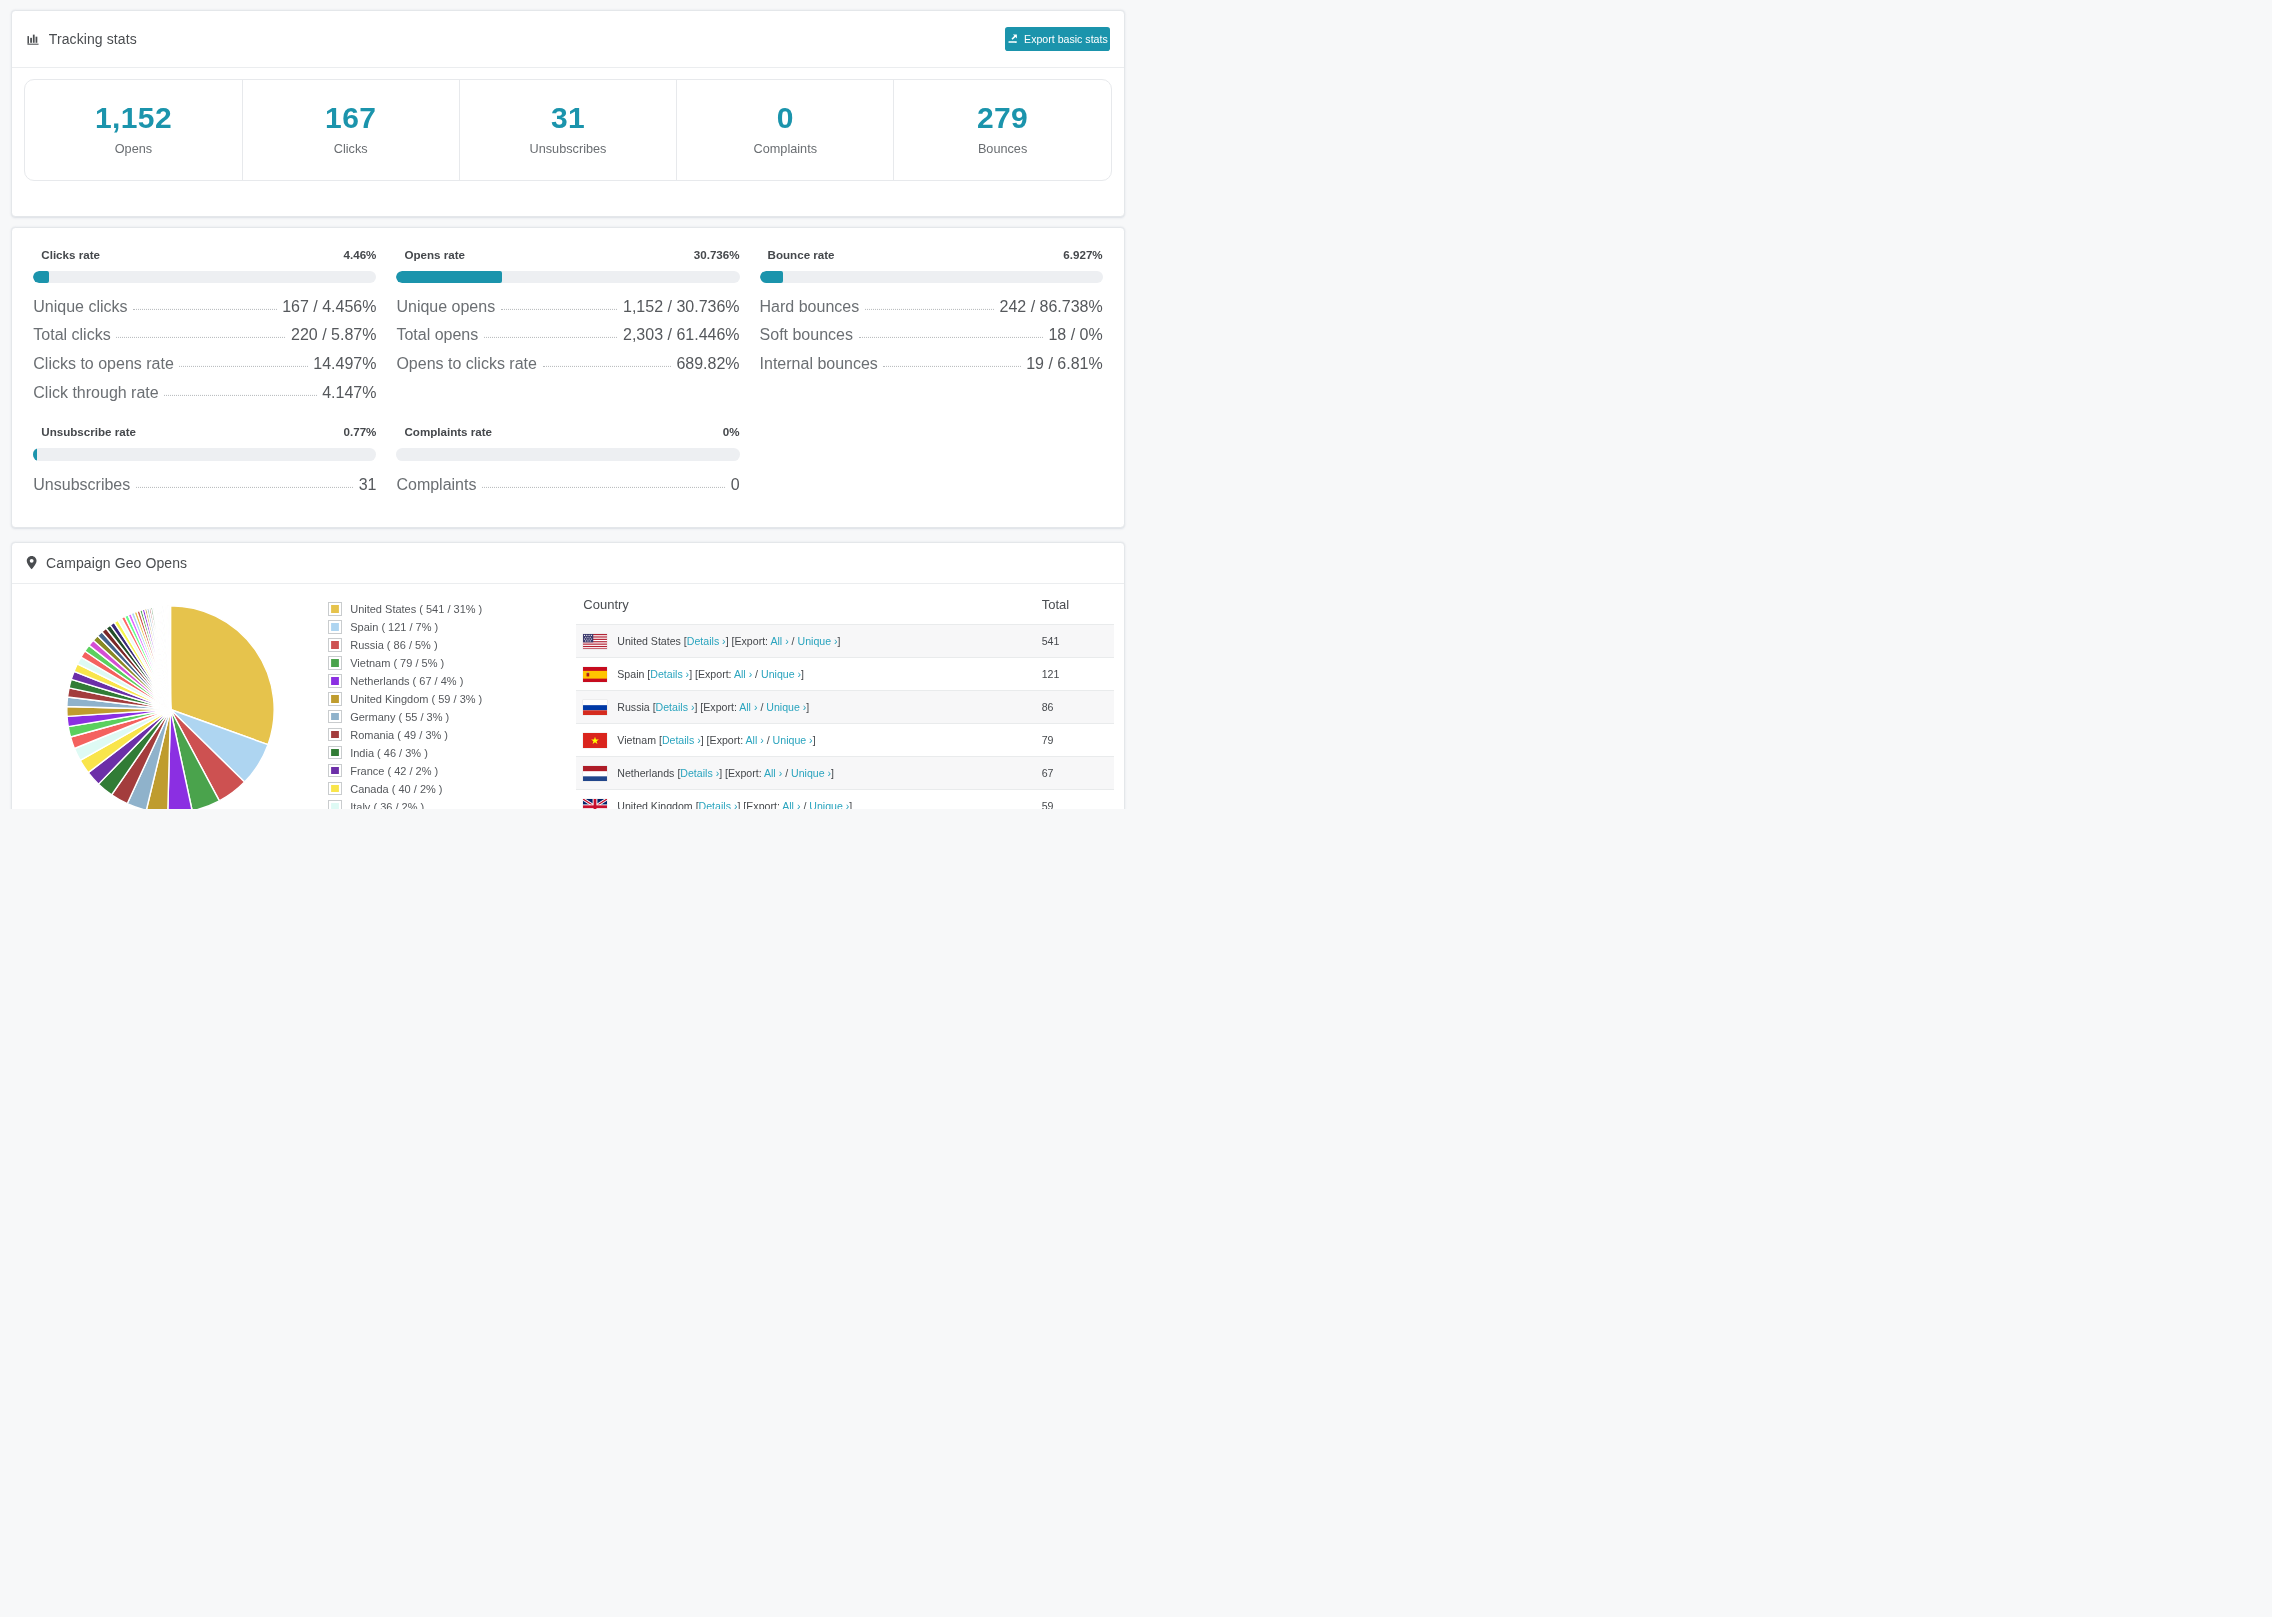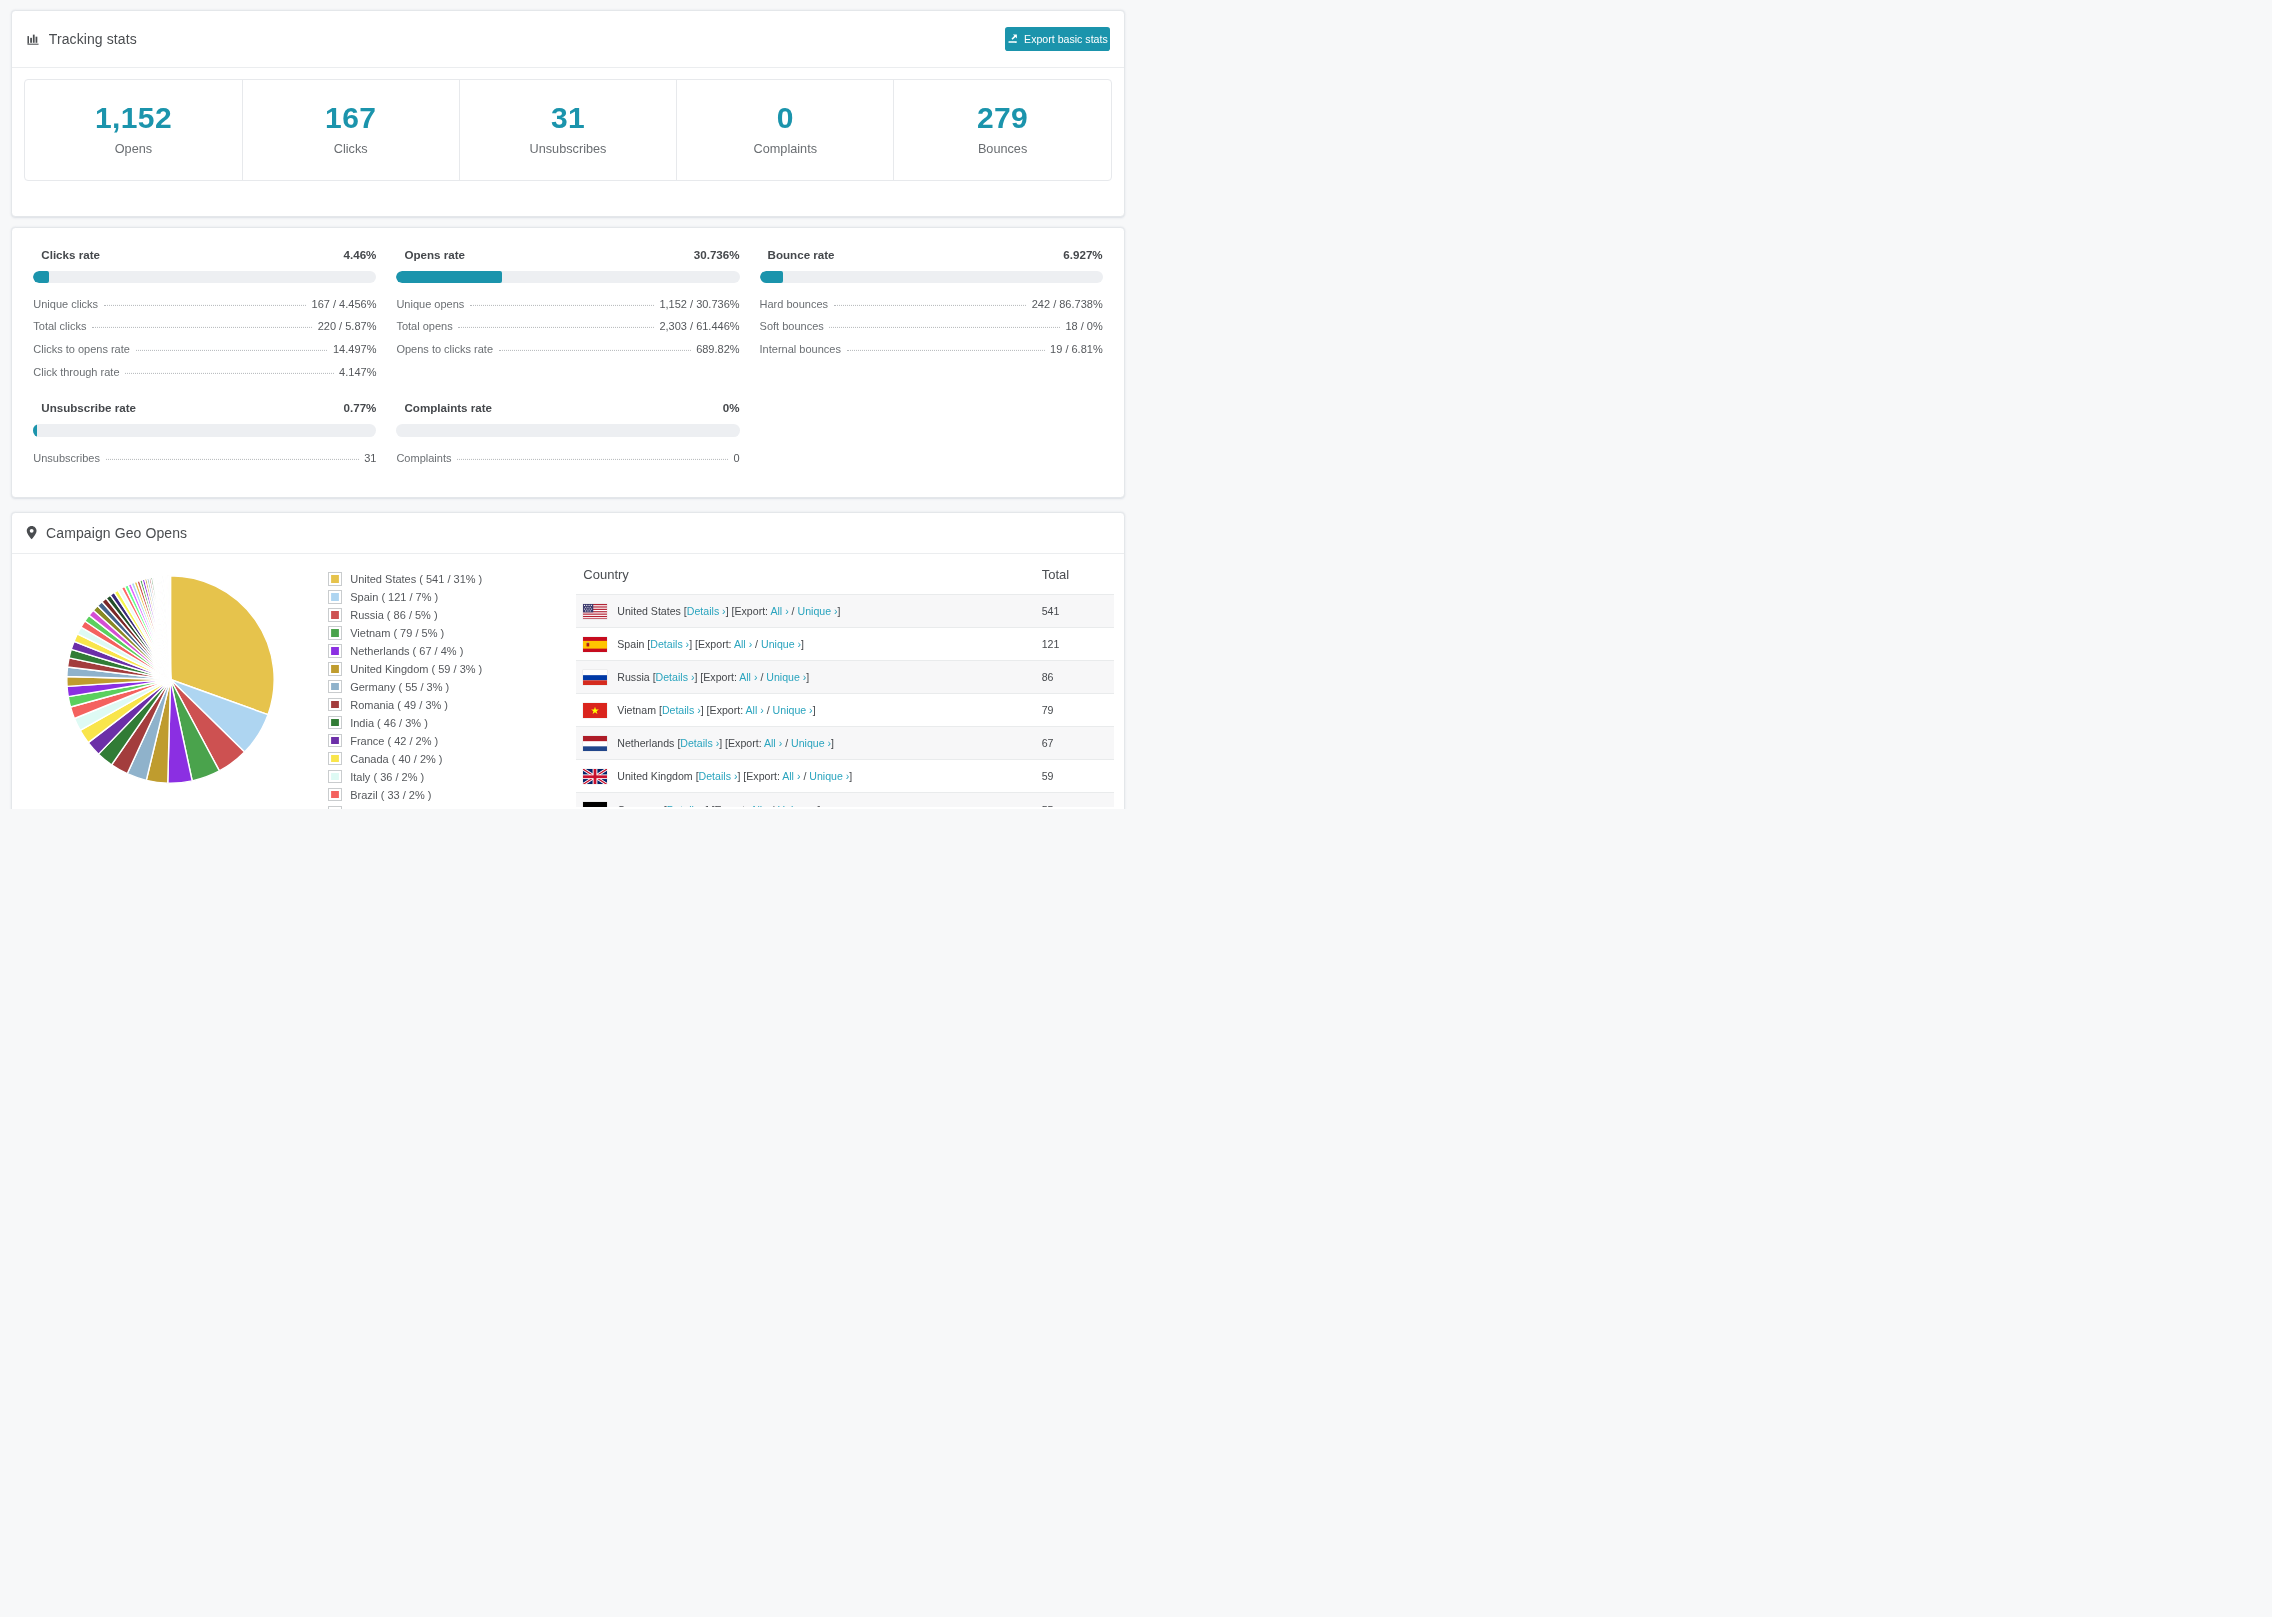--- a/index.html
+++ b/index.html
@@ -26,21 +26,21 @@
   }
   .hdr-left { display:flex; align-items:center; gap:8.5px; }
   .hdr-title { font-size:14px; font-weight:500; color:#4a4d50; letter-spacing:0.1px; }
   .hdr-icon { display:inline-flex; color:#4a4d50; }
 
   
   .card-tracking { margin-top:10px; }
   .card-tracking .card-body { padding:11.3px 12px 35px; }
   .summary-row {
     display:flex;
-    border:0.7px solid #e7e9ec; border-radius:4px;
+    border:0.7px solid #e7e9ec; border-radius:10px;
   }
   .sum-box {
     flex:1; text-align:center; padding:21px 0 24px;
     border-right:0.7px solid #e7e9ec;
   }
   .sum-box:last-child { border-right:none; }
   .sum-value { font-size:30px; font-weight:700; color:var(--accent,#1b94ac); letter-spacing:0.4px; }
   .sum-label { font-size:12.7px; color:#6a6e72; margin-top:6.4px; }
 
   .export-btn {
@@ -64,21 +64,21 @@
   .rate-value { font-size:11.6px; font-weight:700; color:#45484c; }
   .bar {
     margin-top:10px; height:12.7px; border-radius:6.4px;
     background:#edeff2; overflow:hidden; position:relative;
   }
   .bar-fill {
     height:100%; background:var(--accent,#1b94ac);
     border-radius:6.4px 2.1px 2.1px 6.4px;
   }
   .rate-rows { margin-top:9.2px; }
-  .stat-row { display:flex; align-items:baseline; padding:5.3px 0; font-size:11px;justify-content:center; }
+  .stat-row { display:flex; align-items:baseline; padding:5.3px 0; font-size:16px;justify-content:center; }
   .stat-label { color:#6b6f73; white-space:nowrap; }
   .stat-leader { flex:1; border-bottom:0.7px dotted #b5b8bb; margin:0 5.6px; transform:translateY(-2.1px); }
   .stat-value { color:#55585c; white-space:nowrap; }
 
   
   .card-geo { margin-top:14px; height:308px; overflow:hidden; display:flex; flex-direction:column; }
   .card-geo .card-header { height:41px; flex:0 0 41px; }
   .geo-body { display:flex; flex:1; min-height:0; }
   .pie-col { width:316px; flex:0 0 316px; display:flex; justify-content:center; padding-top:19px; }
   .legend-col { width:248px; flex:0 0 248px; padding-top:18.4px; }

